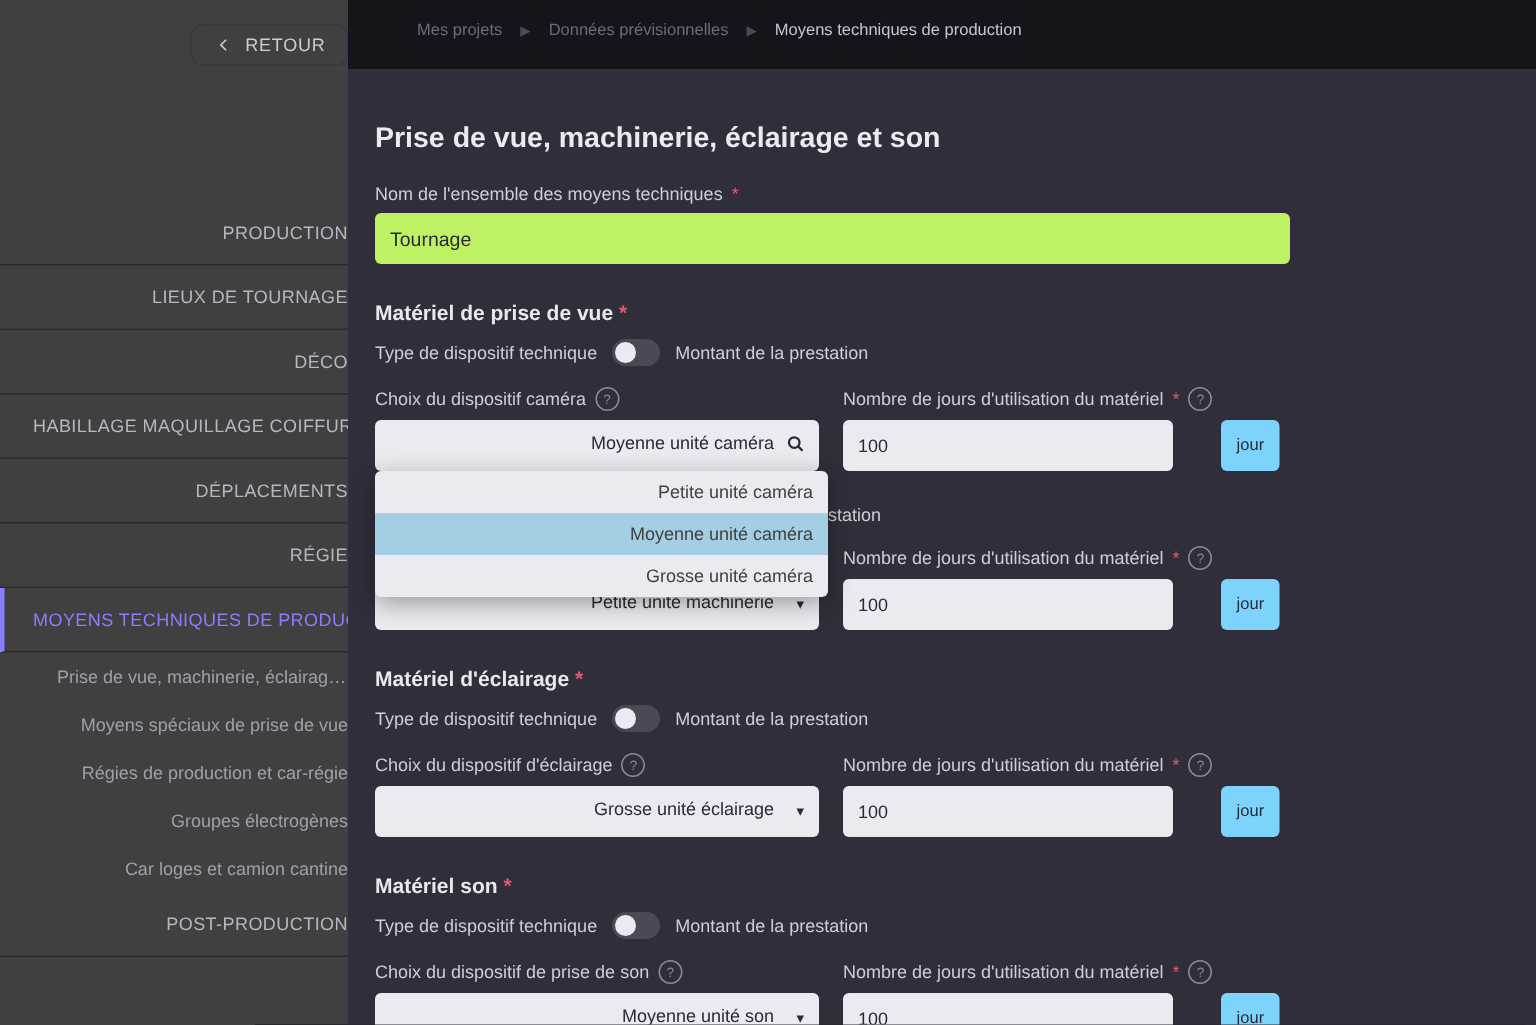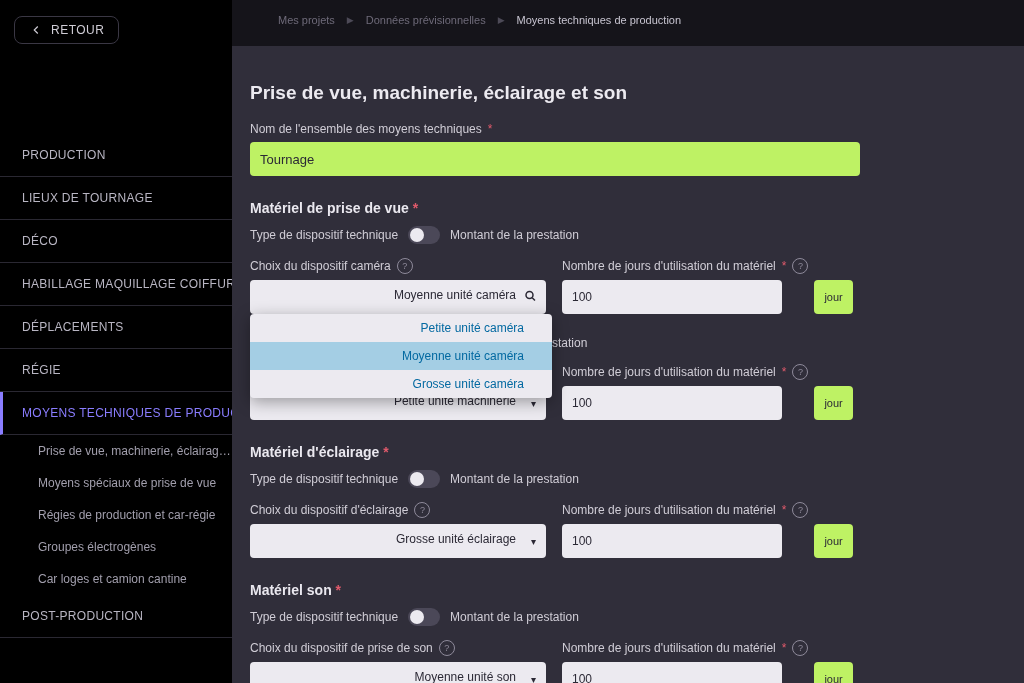--- a/index.html
+++ b/index.html
@@ -1,19 +1,19 @@
 <!DOCTYPE html>
 <html><head>
   <meta charset="utf-8">
   <style>
     * { box-sizing: border-box; margin: 0; padding: 0; font-family: -apple-system, BlinkMacSystemFont, "Segoe UI", Arial, sans-serif; }
     body { background: #15141a; color: #d0cdd6; width: 1024px; height: 683px; overflow: hidden; display: flex; }
 
     
-    .sidebar { width: 232px; flex: none; background: #000000; padding-top: 12px; }
+    .sidebar { width: 232px; flex: none; background: #404040; padding-top: 12px; text-align: right; }
     .back-btn { display: inline-flex; align-items: center; gap: 8px; margin: 4px 0 0 14px; padding: 6px 14px; border: 1px solid #3a3744; border-radius: 8px; font-size: 12px; letter-spacing: .5px; color: #d0cdd6; cursor: pointer; }
     .back-btn svg { width: 14px; height: 14px; }
     .nav { margin-top: 90px; font-size: 12px; }
     .nav-item { padding: 14px 0 14px 22px; border-bottom: 1px solid #2a2832; color: #b9b6c3; letter-spacing: .3px; white-space: nowrap; cursor: pointer; }
     .nav-item.active { color: #8a7dff; border-left: 3px solid #8a7dff; padding-left: 19px; }
     .sub-item { padding: 9px 0 9px 38px; color: #a29fad; font-size: 12px; cursor: pointer; white-space: nowrap; overflow: hidden; text-overflow: ellipsis; }
 
     
     .main { flex: 1; background: #302e3a; padding: 0; position: relative; }
     .crumbs { display: flex; align-items: center; gap: 12px; padding: 14px 0 0 46px; font-size: 11px; color: #6e6a79; background: #15141a; }
@@ -33,26 +33,26 @@
     .toggle .knob { position: absolute; left: 2px; top: 2px; width: 14px; height: 14px; background: #eceaf0; border-radius: 50%; }
 
     .two-col { display: flex; gap: 16px; }
     .col-l { width: 296px; position: relative; text-align: right; }
     .col-r { display: flex; gap: 6px; align-items: flex-end; }
     .select { width: 100%; background: #eceaf0; border: none; border-radius: 4px; padding: 8px 30px 8px 10px; font-size: 12px; color: #2b2935; height: 34px; position: relative; cursor: pointer; }
     .select .caret { position: absolute; right: 10px; top: 50%; transform: translateY(-50%); font-size: 10px; color: #2b2935; }
     .select .searchicon { position: absolute; right: 10px; top: 50%; transform: translateY(-50%); font-size: 12px; color: #2b2935; display: none; }
     .select.searching .searchicon { display: block; }
     .days-input { width: 220px; background: #eceaf0; border: none; border-radius: 4px; padding: 8px 10px; font-size: 12px; color: #2b2935; height: 34px; }
-    .unit-btn { display: flex; align-items: center; justify-content: center; height: 34px; padding: 0 10px; background: #bef264; color: #2b2935; border-radius: 4px; font-size: 11px; cursor: default; }
+    .unit-btn { display: flex; align-items: center; justify-content: center; height: 34px; padding: 0 10px; background: #7dd3fc; color: #2b2935; border-radius: 4px; font-size: 11px; cursor: default; }
     .help { width: 16px; height: 16px; border: 1px solid #8e8a9a; border-radius: 50%; display: inline-flex; align-items: center; justify-content: center; color: #8e8a9a; font-size: 9px; cursor: pointer; }
 
     
     .dropdown-list { position: absolute; top: 56px; left: 0; width: 302px; background: #eceaf0; border-radius: 4px; box-shadow: 0 4px 16px rgba(0,0,0,.35); overflow: hidden; z-index: 20; }
-    .dropdown-list .opt { padding: 7px 28px; font-size: 12px; color: #0369a1; cursor: pointer; }
+    .dropdown-list .opt { padding: 7px 10px; font-size: 12px; color: #404040; cursor: pointer; }
     .dropdown-list .opt.hover { background: #a4cee4; }
   </style>
 </head>
 <body>
 
 <div class="sidebar">
   <div class="back-btn">
     <svg viewBox="0 0 24 24" fill="none" stroke="#d0cdd6" stroke-width="2">
         <path d="M15 18L9 12l6-6"></path>
       </svg>

